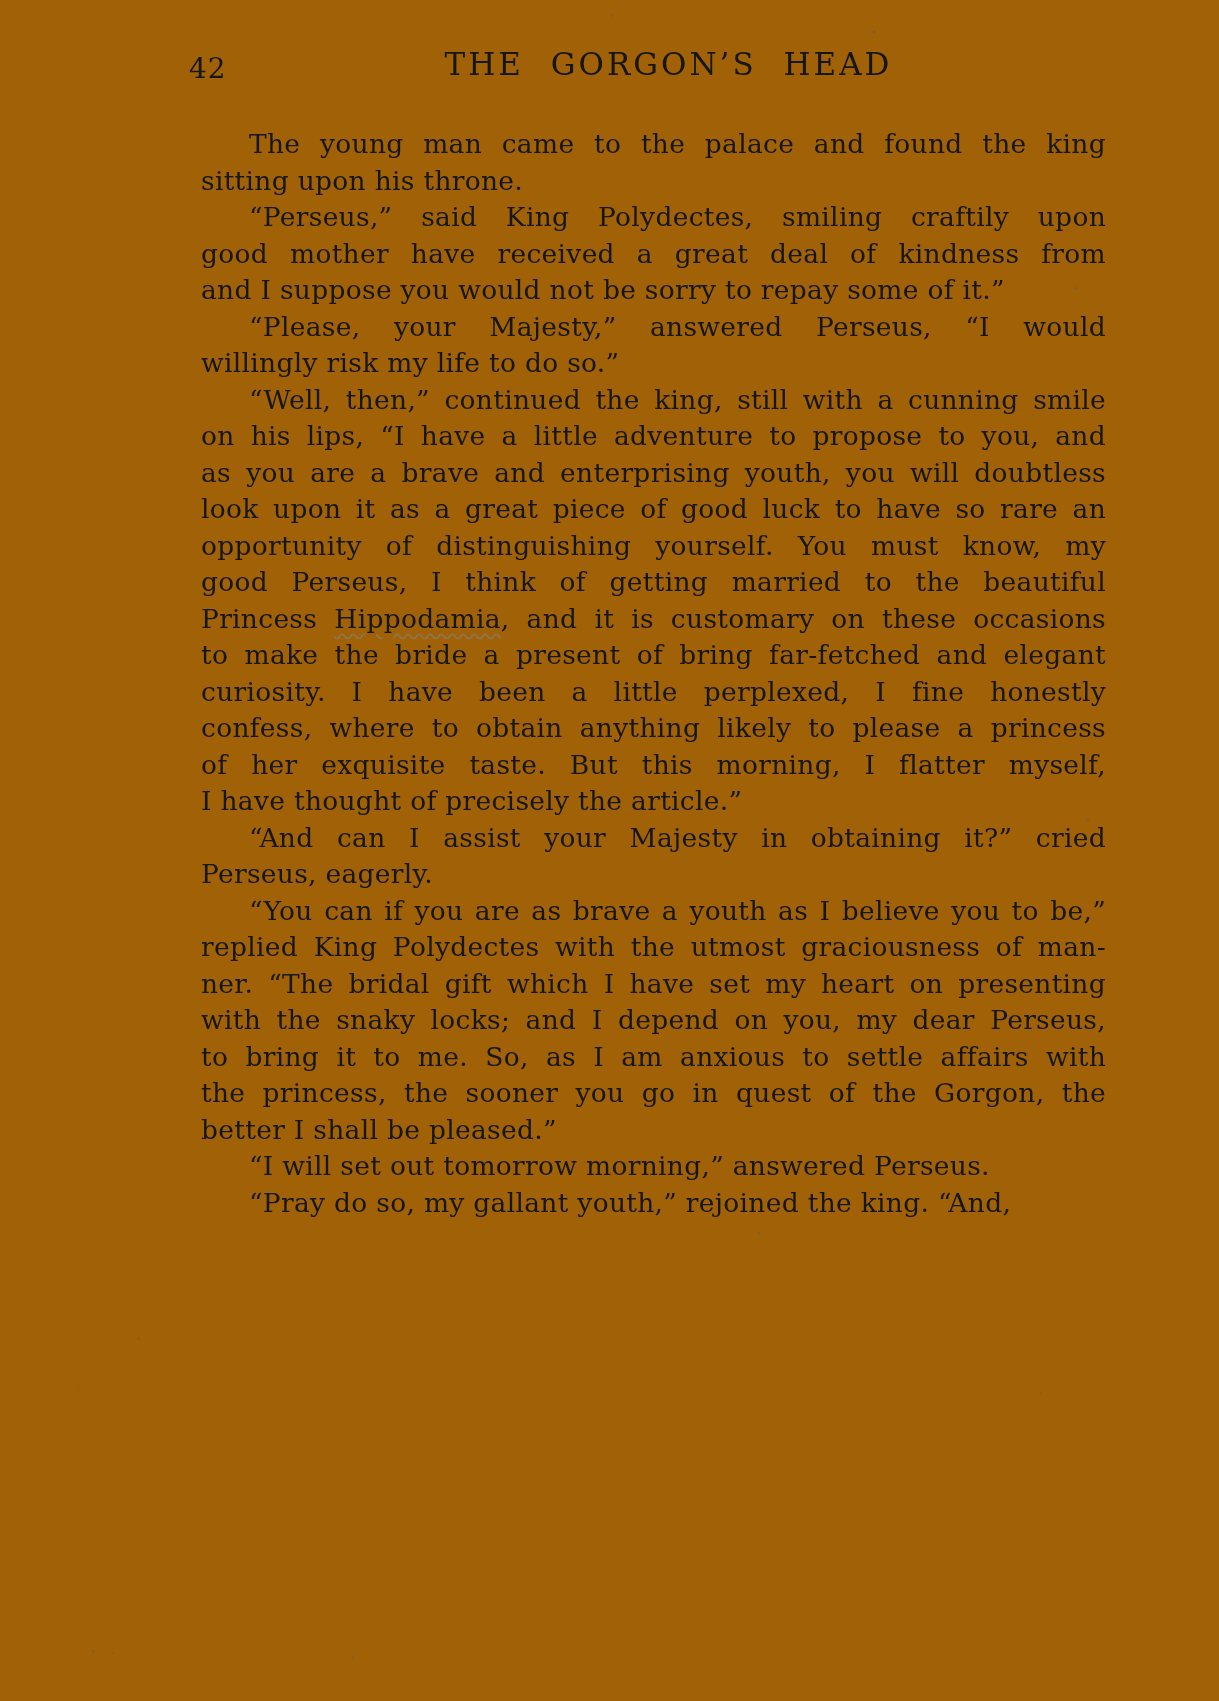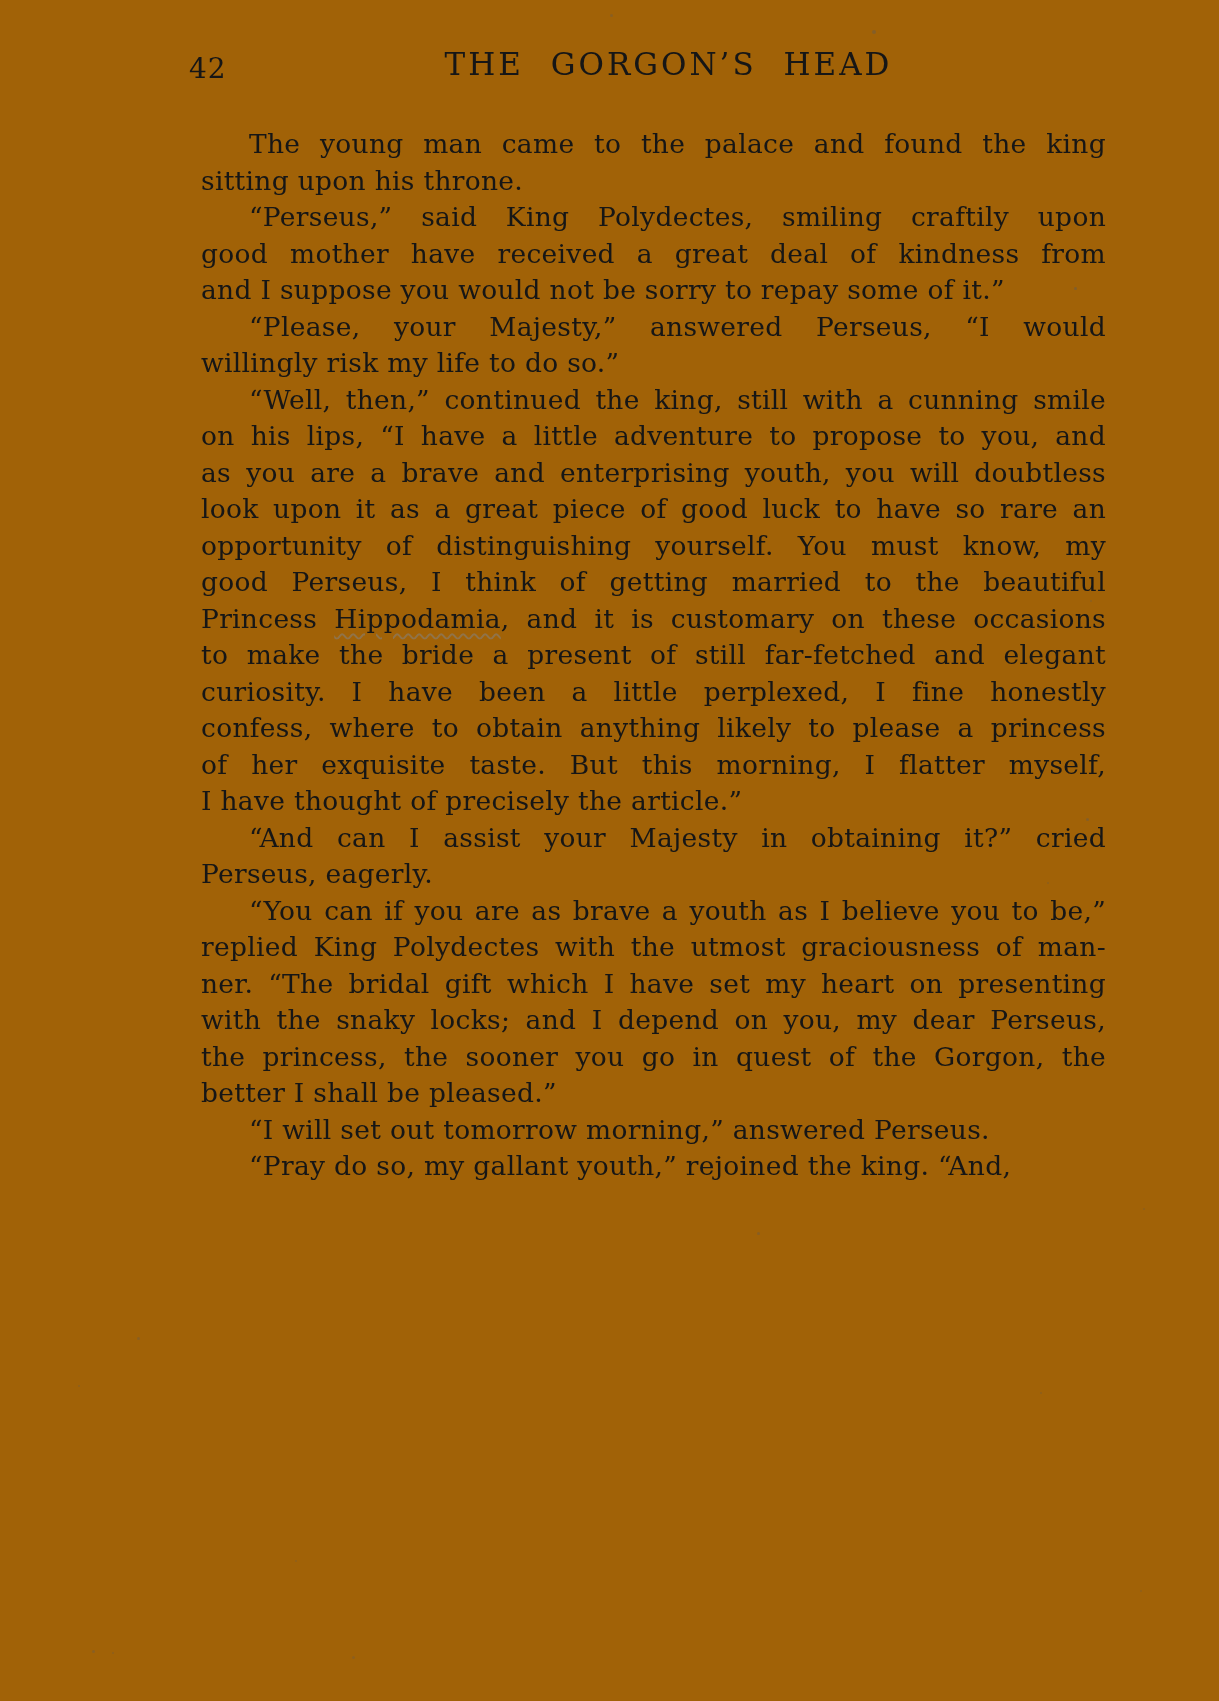--- a/index.html
+++ b/index.html
@@ -106,35 +106,36 @@
         <div class="line">willingly risk my life to do so.”</div>
       </div>
       <div class="paragraph">
         <div class="line indent justified">“Well, then,” continued the king, still with a cunning smile</div>
         <div class="line justified">on his lips, “I have a little adventure to propose to you, and</div>
         <div class="line justified">as you are a brave and enterprising youth, you will doubtless</div>
         <div class="line justified">look upon it as a great piece of good luck to have so rare an</div>
         <div class="line justified">opportunity of distinguishing yourself.  You must know, my</div>
         <div class="line justified">good Perseus, I think of getting married to the beautiful</div>
         <div class="line justified">Princess <span class="pencil-underline">Hippodamia</span>, and it is customary on these occasions</div>
-        <div class="line justified">to make the bride a present of still far-fetched and elegant</div>
+        <div class="line justified">to make the bride a present of bring far-fetched and elegant</div>
         <div class="line justified">curiosity.  I have been a little perplexed, I fine honestly</div>
         <div class="line justified">confess, where to obtain anything likely to please a princess</div>
         <div class="line justified">of her exquisite taste.  But this morning, I flatter myself,</div>
         <div class="line">I have thought of precisely the article.”</div>
       </div>
       <div class="paragraph">
         <div class="line indent justified">“And can I assist your Majesty in obtaining it?” cried</div>
         <div class="line">Perseus, eagerly.</div>
       </div>
       <div class="paragraph">
         <div class="line indent justified">“You can if you are as brave a youth as I believe you to be,”</div>
         <div class="line justified">replied King Polydectes with the utmost graciousness of man-</div>
         <div class="line justified">ner.  “The bridal gift which I have set my heart on presenting</div>
         <div class="line justified">with the snaky locks; and I depend on you, my dear Perseus,</div>
+        <div class="line justified">to bring it to me.  So, as I am anxious to settle affairs with</div>
         <div class="line justified">the princess, the sooner you go in quest of the Gorgon, the</div>
         <div class="line">better I shall be pleased.”</div>
       </div>
       <div class="paragraph">
         <div class="line indent">“I will set out tomorrow morning,” answered Perseus.</div>
       </div>
       <div class="paragraph">
         <div class="line indent">“Pray do so, my gallant youth,” rejoined the king.  “And,</div>
       </div>
     </div>

